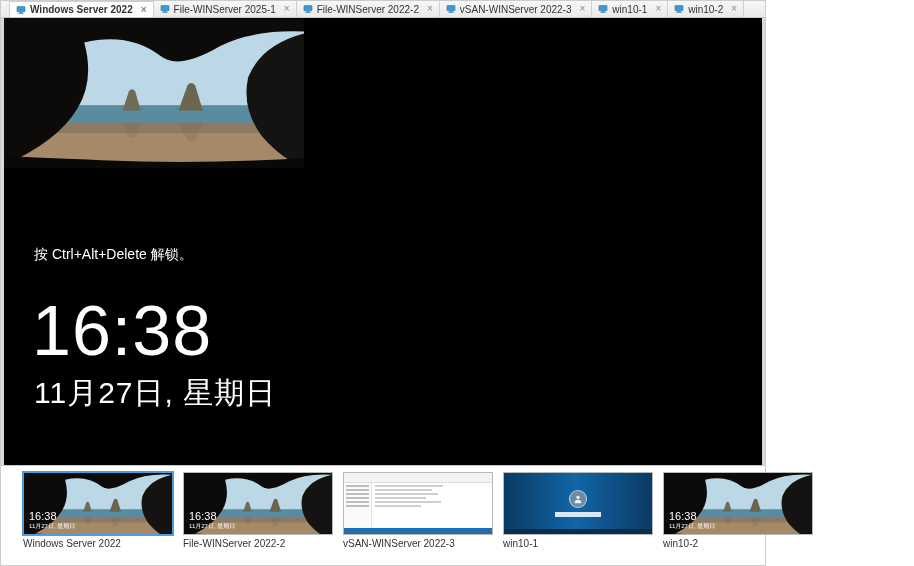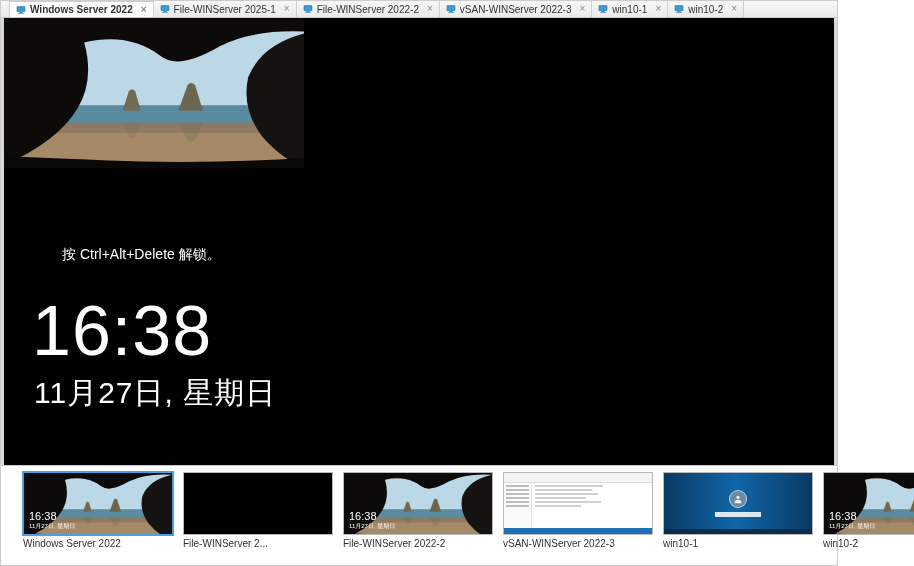--- a/index.html
+++ b/index.html
@@ -1,30 +1,30 @@
 <!DOCTYPE html>
 <html><head>
 <meta charset="utf-8">
 <style>
   * { box-sizing: border-box; margin: 0; padding: 0; }
   html, body { width: 914px; height: 566px; overflow: hidden; font-family: "Segoe UI", Tahoma, Arial, sans-serif; background: #fff; }
-  .app { width: 838px; height: 566px; display: flex; flex-direction: column; border: 1px solid #ccc; }
+  .app { width: 766px; height: 566px; display: flex; flex-direction: column; border: 1px solid #ccc; }
   
   .tab-strip { height: 17px; background: linear-gradient(#f7f7f7,#eaeaea); border-bottom: 1px solid #c9c9c9; display: flex; align-items: stretch; font-size: 10px; color: #333; }
   .tab-strip .spacer-left { width: 8px; }
   .tab { display: flex; align-items: center; padding: 0 6px; border-right: 1px solid #cfcfcf; position: relative; gap: 4px; cursor: default; }
   .tab.active { background: #fff; font-weight: 700; border-top: 1px solid #cfcfcf; border-left: 1px solid #cfcfcf; }
   .tab .mon-icon { width: 10px; height: 8px; flex: 0 0 auto; }
   .tab .close { color: #888; font-size: 10px; line-height: 1; margin-left: 4px; }
   .tab-label { white-space: nowrap; }
 
   
   .main-view { flex: 1; background: #000; position: relative; overflow: hidden; border-left: 3px solid #d9d9d9; border-right: 3px solid #d9d9d9; }
   .wallpaper { position: absolute; inset: 0; }
-  .prompt-text { position: absolute; left: 30px; top: 228px; color: #fff; font-size: 14px; font-weight: 400; text-shadow: 0 1px 2px rgba(0,0,0,.4); margin-left: 28px; }
+  .prompt-text { position: absolute; left: 30px; top: 228px; color: #fff; font-size: 14px; font-weight: 400; text-shadow: 0 1px 2px rgba(0,0,0,.4); }
   .time-text { position: absolute; left: 28px; top: 278px; color: #fff; font-size: 70px; font-weight: 300; letter-spacing: 1px; line-height: 1; text-shadow: 0 2px 3px rgba(0,0,0,.4); }
   .date-text { position: absolute; left: 30px; top: 355px; color: #fff; font-size: 30px; font-weight: 400; letter-spacing: 1px; text-shadow: 0 1px 2px rgba(0,0,0,.4); }
 
   
   .thumb-strip { height: 100px; background: #fff; border-top: 1px solid #c9c9c9; display: flex; align-items: flex-start; padding: 6px 0 0 22px; gap: 10px; }
   .thumb { display: flex; flex-direction: column; width: 150px; }
   .thumb .frame { width: 150px; height: 63px; border: 1px solid #b9b9b9; background: #000; position: relative; overflow: hidden; }
   .thumb.active .frame { outline: 2px solid #4c9fdc; outline-offset: -1px; }
   .thumb .caption { font-size: 10px; color: #333; margin-top: 3px; white-space: nowrap; overflow: hidden; text-overflow: ellipsis; }
   
@@ -149,24 +149,20 @@
       <div class="frame">
         <svg style="position:absolute;inset:0;width:100%;height:100%">
             <use href="#beach-cave"></use>
           </svg>
         <div class="mini-time">16:38</div>
         <div class="mini-date">11月27日, 星期日</div>
       </div>
       <div class="caption">Windows Server 2022</div>
     </div>
 
-    <div class="thumb">
-      <div class="frame black"></div>
-      <div class="caption">File-WINServer 2...</div>
-    </div>
 
     <div class="thumb">
       <div class="frame">
         <svg style="position:absolute;inset:0;width:100%;height:100%">
             <use href="#beach-cave"></use>
           </svg>
         <div class="mini-time">16:38</div>
         <div class="mini-date">11月27日, 星期日</div>
       </div>
       <div class="caption">File-WINServer 2022-2</div>

